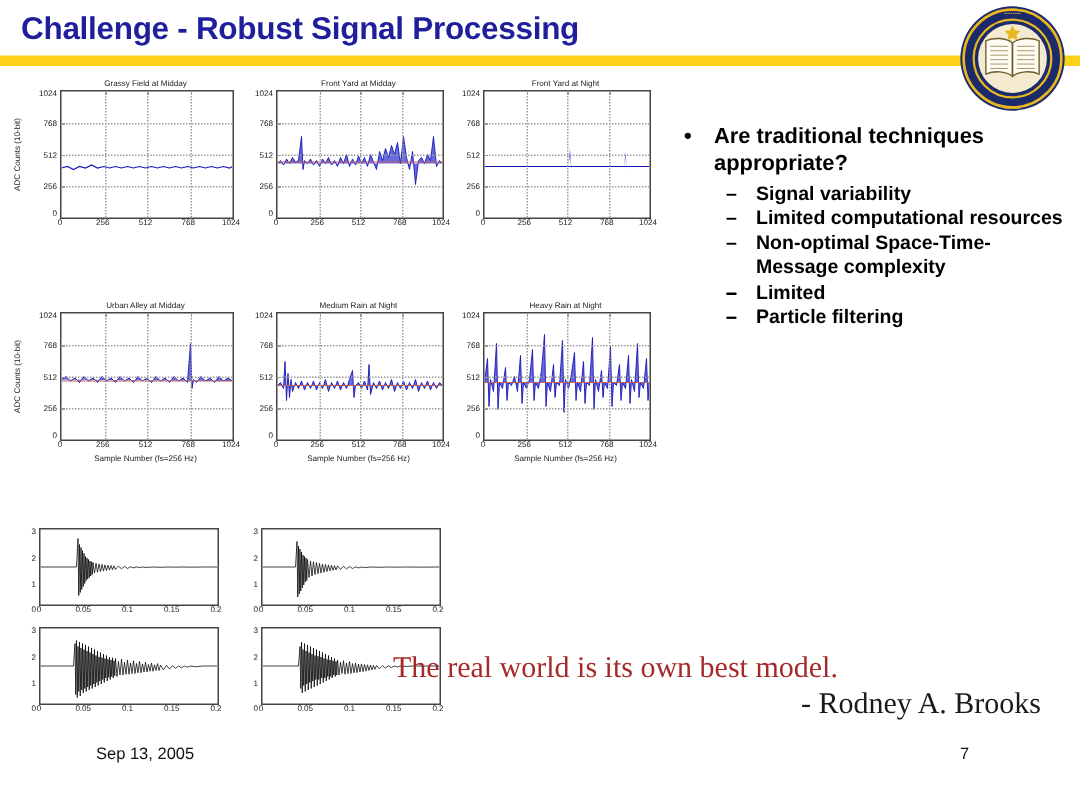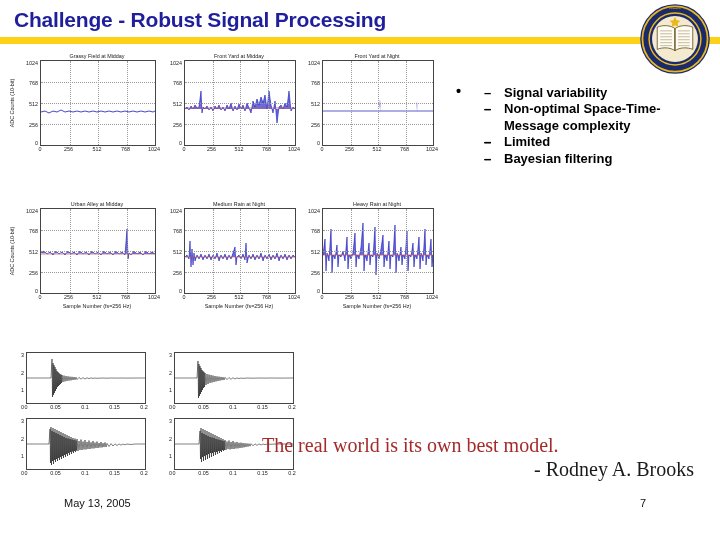--- a/index.html
+++ b/index.html
@@ -572,51 +572,53 @@
           <span style="left:100%">0.2</span>
         </div>
       </div>
     </div>
   </div>
 </div>
 
 <div id="bullets">
   <div class="b1">
     <span class="dot">•</span>
+    <span>Are traditional techniques appropriate?</span>
   </div>
 
   <div class="b2">
     <span class="dash">–</span>
     <span>Signal variability</span>
   </div>
   <div class="b2">
     <span class="dash">–</span>
+    <span>Limited computational resources</span>
   </div>
   <div class="b2">
     <span class="dash">–</span>
     <span>Non-optimal Space-Time-Message complexity</span>
   </div>
   <div class="b2">
     <span class="dash">–</span>
   </div>
   <div class="b2">
     <span class="dash">–</span>
   </div>
   <div class="b2">
     <span class="dash">–</span>
     <span>Limited</span>
   </div>
   <div class="b2">
     <span class="dash">–</span>
   </div>
   <div class="b2">
     <span class="dash">–</span>
-    <span>Bayesian filtering</span>
+    <span>Particle filtering</span>
   </div>
 </div>
 
 <div id="quote">
   <div id="quote-line">The real world is its own best model.</div>
   <div id="quote-attrib">- Rodney A. Brooks</div>
 </div>
 
-<div id="footer-date">May 13, 2005</div>
+<div id="footer-date">Sep 13, 2005</div>
 <div id="footer-page">7</div>
 
 </body></html>

